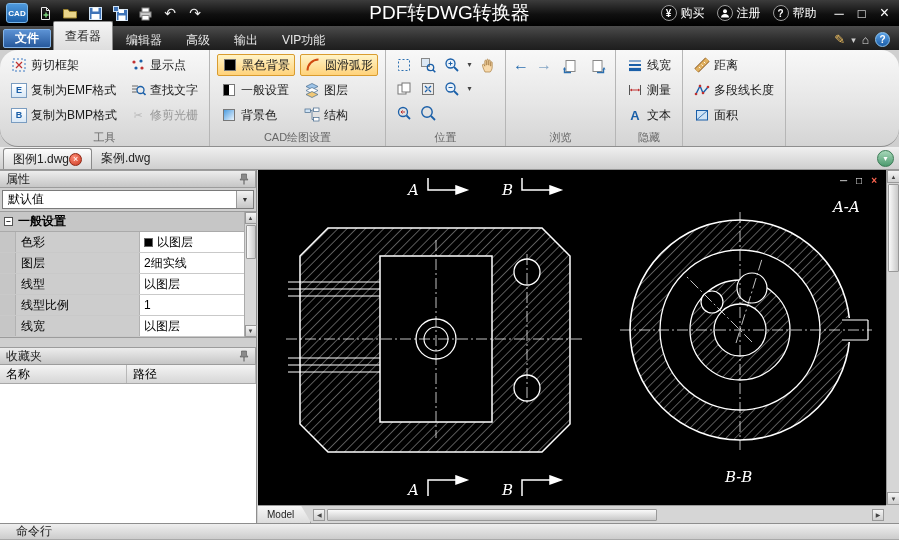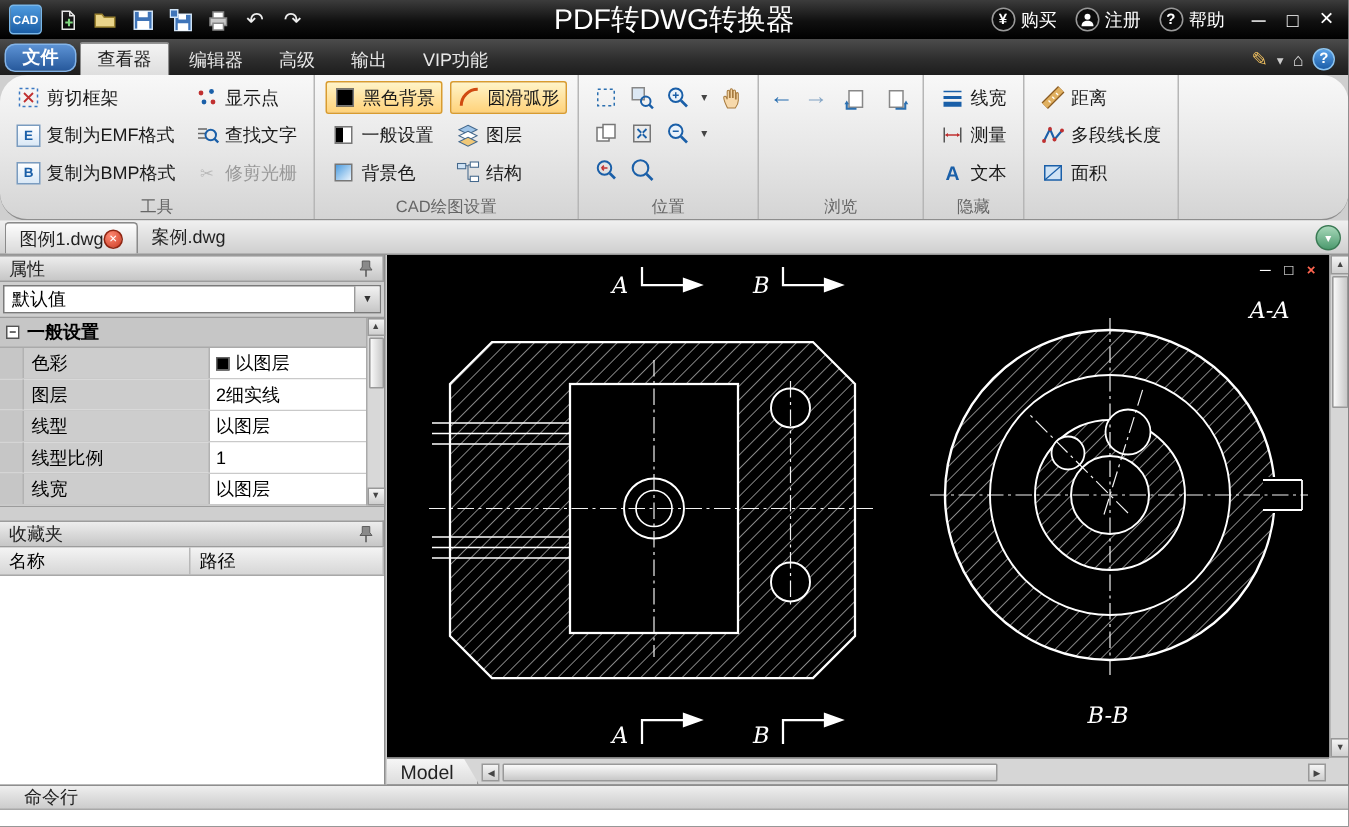--- a/index.html
+++ b/index.html
@@ -22,22 +22,22 @@
   .tb-link{display:flex;align-items:center;gap:4px;color:#fff;}
   .circ{width:16px;height:16px;border-radius:50%;background:#0c0c0c;border:1px solid #9a9a9a;
     color:#fff;font-size:10px;font-weight:bold;display:flex;align-items:center;justify-content:center;}
   .winctl{display:flex;align-items:center;gap:14px;margin-left:6px;padding-right:4px;}
   .winctl span{color:#fff;font-size:13px;}
   
   .menubar{position:absolute;left:0;top:26px;width:100%;height:24px;
     background:linear-gradient(#4c4c4c,#2e2e2e 55%,#1d1d1d);display:flex;align-items:flex-end;
     padding:0 3px;gap:2px;}
   .menu-tab{height:20px;padding:0 11px;display:flex;align-items:center;color:#e8e8e8;border-radius:2px 2px 0 0;}
-  .menu-tab.file{background:linear-gradient(#5c92d4,#27599c);border:1px solid #84b4e8;color:#fff;font-weight:bold;height:19px;margin-bottom:2px;border-radius:7px;}
-  .menu-tab.active{background:linear-gradient(#f4f4f4,#dedede);color:#1a1a1a;border:1px solid #8a8a8a;border-bottom:none;height:22px;}
+  .menu-tab.file{background:linear-gradient(#5c92d4,#27599c);border:1px solid #84b4e8;color:#fff;font-weight:bold;height:19px;margin-bottom:2px;border-radius:2px;}
+  .menu-tab.active{background:linear-gradient(#f4f4f4,#dedede);color:#1a1a1a;border:1px solid #8a8a8a;border-bottom:none;height:29px;}
   .menu-right{margin-left:auto;display:flex;align-items:center;gap:6px;padding:0 6px 3px 0;}
   .mr-ic{color:#f0c060;font-size:13px;}
   .mr-caret{color:#ccc;font-size:9px;}
   .mr-home{color:#ddd;font-size:12px;}
   .help-circ{width:15px;height:15px;border-radius:50%;background:linear-gradient(#5aa2e8,#1c5ea8);
     border:1px solid #8cc4f0;color:#fff;font-size:10px;font-weight:bold;display:flex;align-items:center;justify-content:center;}
   
   .ribbon{position:absolute;left:0;top:50px;width:100%;height:97px;
     background:linear-gradient(#f8f8f8,#e6e6e6 55%,#d4d4d4);border-bottom:1px solid #8e8e8e;display:flex;border-radius:18px;}
   .rgroup{position:relative;border-right:1px solid #b6b6b6;padding:4px 7px 15px 7px;}
@@ -108,21 +108,21 @@
   .mdi{position:absolute;right:22px;top:5px;display:flex;gap:9px;z-index:3;font-size:10px;}
   .mdi span{color:#fff;}
   .mdi .mdi-close{color:#ff6550;font-weight:bold;}
   .vscroll{position:absolute;right:0;top:0;width:13px;bottom:18px;background:#d6d6d6;border-left:1px solid #9a9a9a;}
   .vscroll .sb-arrow{width:13px;height:13px;}
   .vscroll .bottom{position:absolute;bottom:0;}
   .vscroll .sb-thumb{position:absolute;top:14px;left:1px;width:11px;height:88px;}
   .modelrow{position:absolute;left:0;right:13px;bottom:0;height:18px;background:#d6d6d6;border-top:1px solid #9a9a9a;
     display:flex;align-items:center;}
   .model-tab{height:100%;padding:0 16px 0 9px;background:linear-gradient(#f6f6f6,#dcdcdc);
-    clip-path:polygon(0 0,calc(100% - 10px) 0,100% 100%,0 100%);display:flex;align-items:center;font-size:13px;color:#222;
+    clip-path:polygon(0 0,calc(100% - 10px) 0,100% 100%,0 100%);display:flex;align-items:center;font-size:10px;color:#222;
     border-right:1px solid #999;}
   .htrack{flex:1;display:flex;align-items:center;height:100%;padding:0 2px;gap:2px;}
   .hthumb{height:12px;width:330px;background:linear-gradient(#fafafa,#c8c8c8);border:1px solid #999;border-radius:1px;}
   .corner{position:absolute;right:0;bottom:0;width:13px;height:18px;background:#d6d6d6;}
   .cad-label{font-family:"DejaVu Serif", serif;font-style:italic;font-size:15px;fill:#fff;}
   
   .cmdpanel{position:absolute;left:0;right:0;bottom:0;height:28px;border-top:1px solid #8e8e8e;}
   .cmd-header{height:16px;background:linear-gradient(#efefef,#cccccc);border-bottom:1px solid #a8a8a8;
     display:flex;align-items:center;padding-left:16px;color:#222;}
   .cmd-body{height:11px;background:#fff;}

